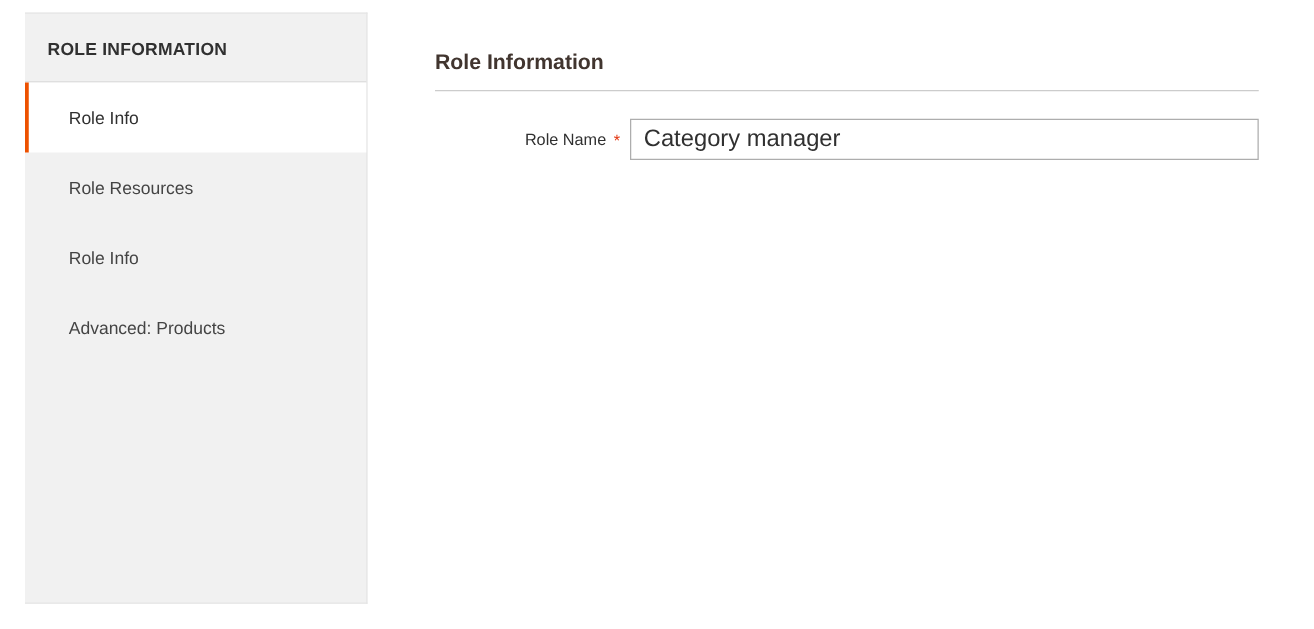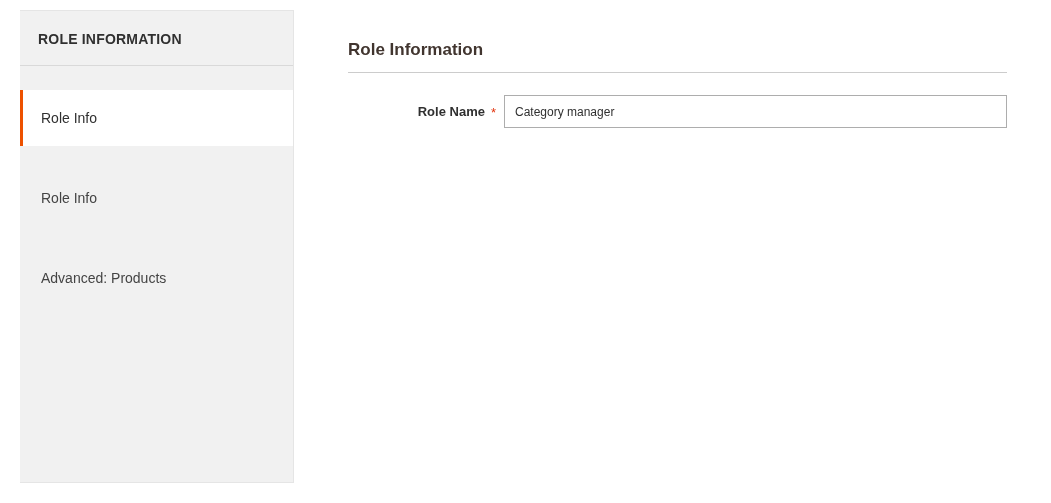--- a/index.html
+++ b/index.html
@@ -30,26 +30,25 @@
       font-weight: 700;
       color: #303030;
       text-transform: uppercase;
       letter-spacing: 0.2px;
     }
     .sidebar-items {
       display: flex;
       flex-direction: column;
     }
     .sidebar-item {
-      padding: 20px 18px;
+      padding: 20px 32px;
       font-size: 14px;
       color: #444444;
       cursor: pointer;
       border-left: 3px solid transparent;
-      margin-top: 24px;
     }
     .sidebar-item.active {
       background: #ffffff;
       border-left: 3px solid #ed5100;
       color: #303030;
     }
     .main {
       flex: 1;
       padding: 30px 24px 0 54px;
     }
@@ -68,50 +67,53 @@
     .form-label-wrap {
       width: 156px;
       text-align: right;
       padding-right: 8px;
       display: flex;
       justify-content: flex-end;
       align-items: center;
     }
     .form-label {
       font-size: 13px;
-      font-weight: 700;
+      font-weight: 400;
       color: #303030;
     }
     .required-asterisk {
       color: #e2330d;
       margin-left: 6px;
       font-size: 13px;
       position: relative;
       top: 1px;
     }
     .form-input {
       flex: 1;
       height: 33px;
       border: 1px solid #adadad;
       padding: 0 10px;
-      font-size: 12px;
+      font-size: 19px;
       color: #303030;
       outline: none;
     }
   </style>
 </head>
 <body>
 
 <div class="sidebar">
   <div class="sidebar-header">
     <div class="sidebar-header-title">ROLE INFORMATION</div>
   </div>
   <div class="sidebar-items">
     <div class="sidebar-item active">
       <span>Role Info</span>
+    </div>
+    <div class="sidebar-item">
+      <span>Role Resources</span>
     </div>
     <div class="sidebar-item">
       <span>Role Info</span>
     </div>
     <div class="sidebar-item">
       <span>Advanced: Products</span>
     </div>
   </div>
 </div>
 

